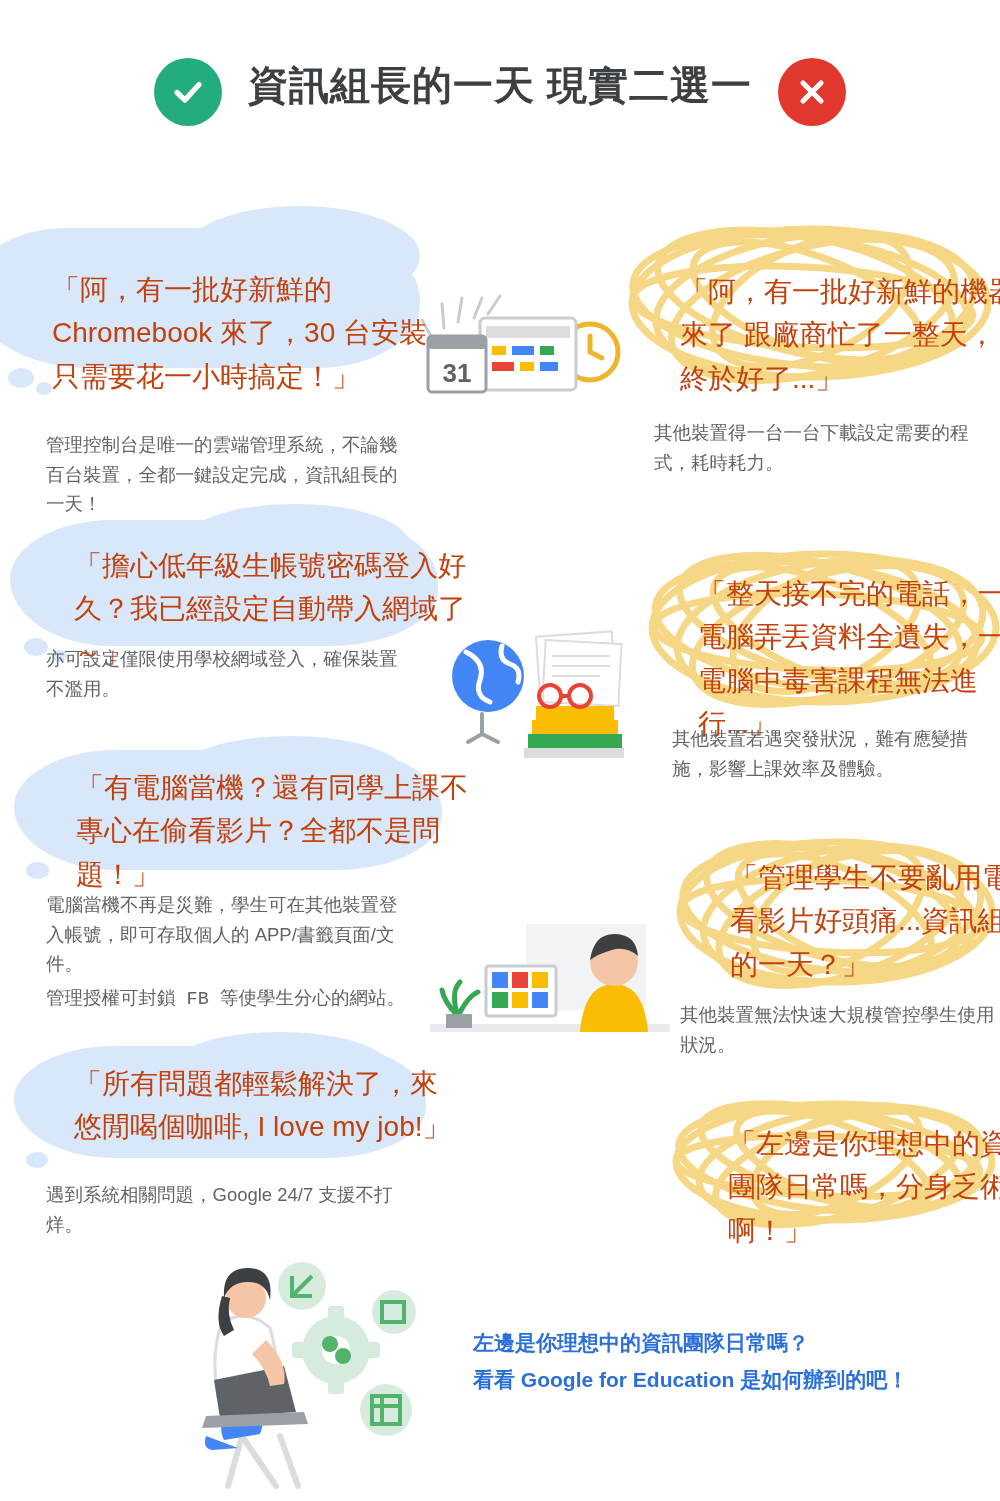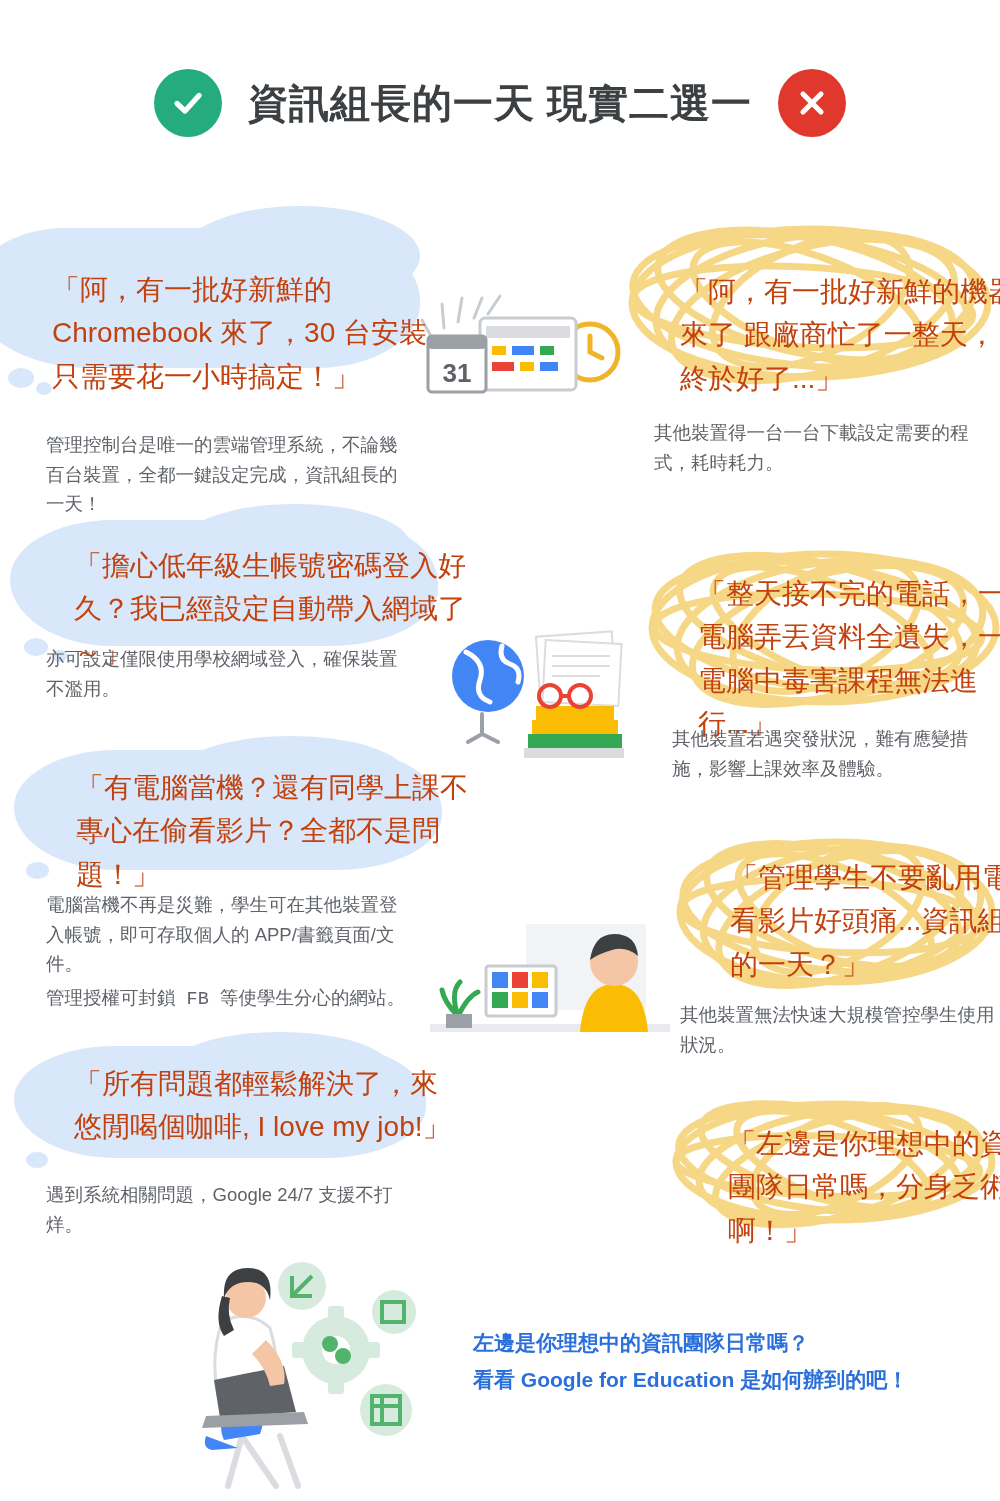--- a/index.html
+++ b/index.html
@@ -17,21 +17,20 @@
   }
 
   
   .header {
     position: absolute;
     top: 58px;
     left: 0;
     width: 1000px;
     height: 90px;
     display: flex;
-    align-items: center;
     justify-content: center;
     gap: 26px;
   }
   .badge {
     width: 68px;
     height: 68px;
     border-radius: 50%;
     display: flex;
     align-items: center;
     justify-content: center;

